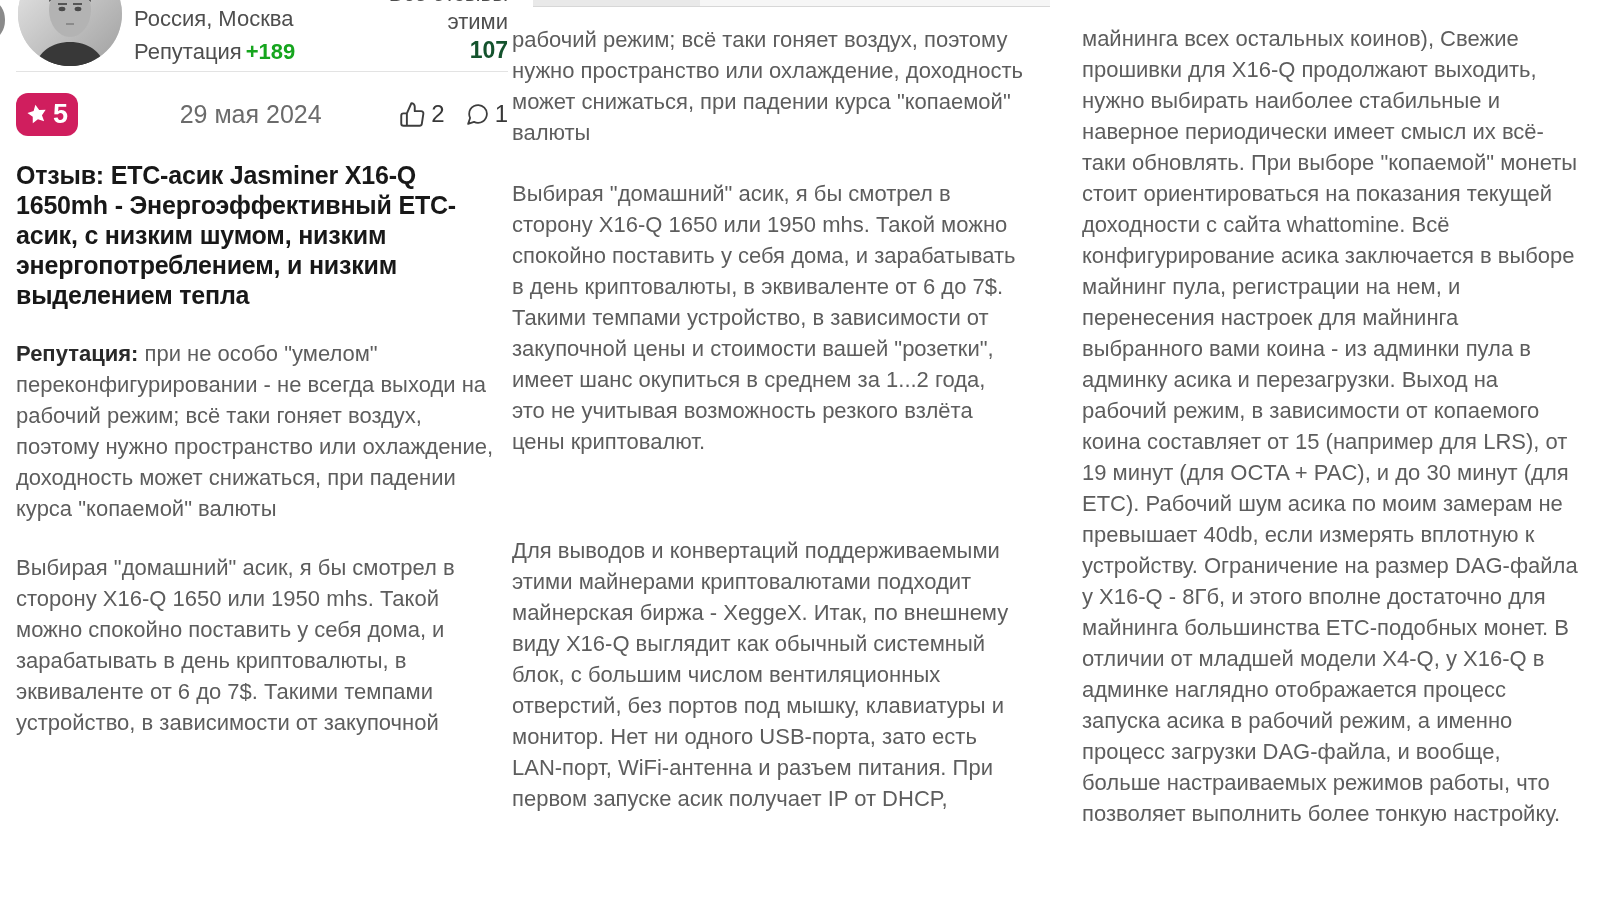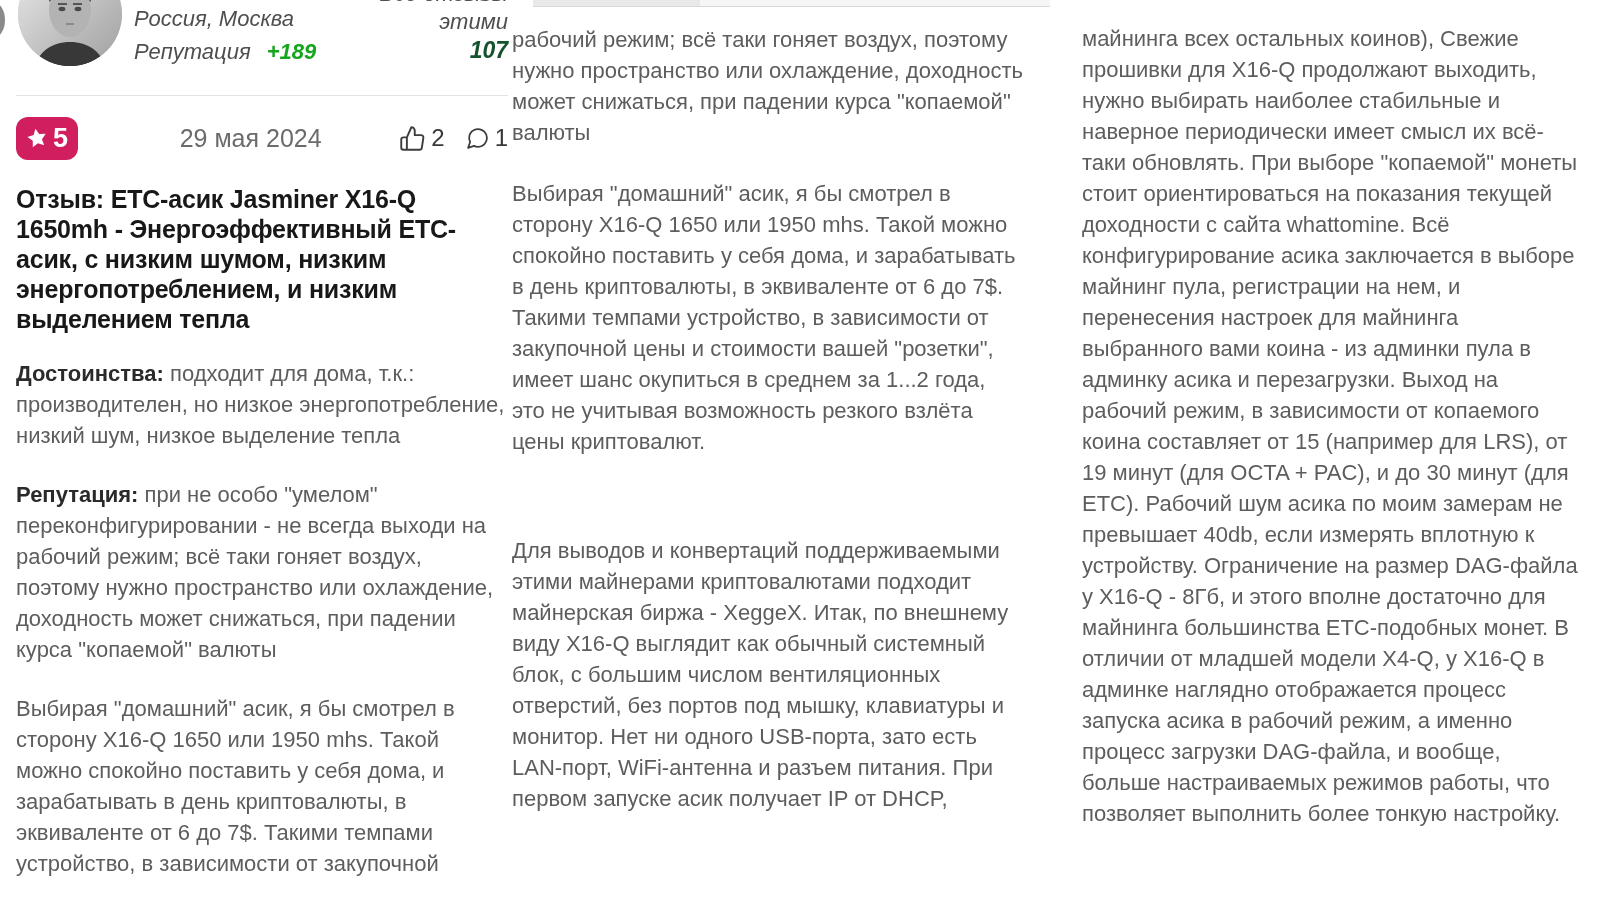--- a/index.html
+++ b/index.html
@@ -6,28 +6,28 @@
   .page{
     position:relative;width:1600px;height:900px;background:#ffffff;overflow:hidden;
     font-family:"Liberation Sans",sans-serif;color:#5d5d5d;
   }
   .col{position:absolute;top:0;}
   .col-left{left:16px;width:492px;}
   .col-mid{left:512px;width:512px;padding-top:24px;box-sizing:border-box;}
   .col-right{left:1082px;width:502px;padding-top:23px;box-sizing:border-box;}
 
   
-  .user-header{position:relative;height:96px;font-style:italic;}
+  .user-header{position:relative;height:72px;}
   .avatar-wrap{position:absolute;left:2px;top:-38px;width:104px;height:104px;border-radius:50%;overflow:hidden;background:#cfcfcf;}
   .avatar-wrap svg{display:block;}
   .edge-artifact{position:absolute;left:-35px;top:2px;width:24px;height:36px;border-radius:50%;background:#8a8a8a;}
   .user-meta{position:absolute;left:118px;top:2px;font-size:22px;color:#4e4e4e;}
   .user-location{line-height:33px;}
   .user-rep{line-height:33px;}
-  .rep-value{color:#16a51e;font-weight:700;margin-left:16px;}
+  .rep-value{color:#16a51e;font-weight:700;margin-left:4px;}
   .user-reviews{position:absolute;right:0;top:-20px;text-align:right;font-size:22px;color:#4e4e4e;line-height:28px;}
   .reviews-count{font-weight:700;color:#14532d;font-size:23px;line-height:29px;}
   .divider{position:absolute;left:0;right:0;bottom:0;height:1px;background:#e3e3e3;}
 
   
   .rating-row{margin-top:20px;display:flex;align-items:center;height:44px;}
   .rating-badge{width:62px;height:43px;background:#d01e5e;border-radius:12px;display:flex;align-items:center;justify-content:center;gap:5px;flex:none;}
   .rating-badge svg{display:block;transform:rotate(-10deg);}
   .rating-val{color:#ffffff;font-weight:700;font-size:27px;}
   .review-date{margin-left:24px;font-size:25px;color:#6b6b6b;flex:1;text-align:center;}
@@ -118,21 +118,20 @@
           <svg width="25" height="25" viewBox="0 0 24 24" fill="none" stroke="#3d3d3d" stroke-width="1.7" stroke-linecap="round" stroke-linejoin="round">
             <path d="M21 11.5a8.38 8.38 0 0 1-.9 3.8 8.5 8.5 0 0 1-7.6 4.7 8.38 8.38 0 0 1-3.8-.9L3 21l1.9-5.7a8.38 8.38 0 0 1-.9-3.8 8.5 8.5 0 0 1 4.7-7.6 8.38 8.38 0 0 1 3.8-.9h.5a8.48 8.48 0 0 1 8 8v.5z"></path>
           </svg>
           <span>1</span>
         </div>
       </div>
     </div>
 
     <h1 class="review-title">Отзыв: ETC-асик Jasminer X16-Q 1650mh - Энергоэффективный ETC-асик, с низким шумом, низким энергопотреблением, и низким выделением тепла</h1>
 
-    <p class="body pros"><b>Достоинства:</b> <span>подходит для дома, т.к.: производителен, но низкое энергопотребление, низкий шум, низкое выделение тепла</span></p>
 
     <p class="body cons"><b>Репутация:</b> <span>при не особо "умелом" переконфигурировании - не всегда выходи на рабочий режим; всё таки гоняет воздух, поэтому нужно пространство или охлаждение, доходность может снижаться, при падении курса "копаемой" валюты</span></p>
 
     <p class="body para">Выбирая "домашний" асик, я бы смотрел в сторону X16-Q 1650 или 1950 mhs. Такой можно спокойно поставить у себя дома, и зарабатывать в день криптовалюты, в эквиваленте от 6 до 7$. Такими темпами устройство, в зависимости от закупочной</p>
   </section>
 
   <section class="col col-mid">
     <p class="body">рабочий режим; всё таки гоняет воздух, поэтому нужно пространство или охлаждение, доходность может снижаться, при падении курса "копаемой" валюты</p>
     <p class="body gap-top">Выбирая "домашний" асик, я бы смотрел в сторону X16-Q 1650 или 1950 mhs. Такой можно спокойно поставить у себя дома, и зарабатывать в день криптовалюты, в эквиваленте от 6 до 7$. Такими темпами устройство, в зависимости от закупочной цены и стоимости вашей "розетки", имеет шанс окупиться в среднем за 1...2 года, это не учитывая возможность резкого взлёта цены криптовалют.</p>
     <p class="body big-gap-top">Для выводов и конвертаций поддерживаемыми этими майнерами криптовалютами подходит майнерская биржа - XeggeX. Итак, по внешнему виду X16-Q выглядит как обычный системный блок, с большим числом вентиляционных отверстий, без портов под мышку, клавиатуры и монитор. Нет ни одного USB-порта, зато есть LAN-порт, WiFi-антенна и разъем питания. При первом запуске асик получает IP от DHCP,</p>

